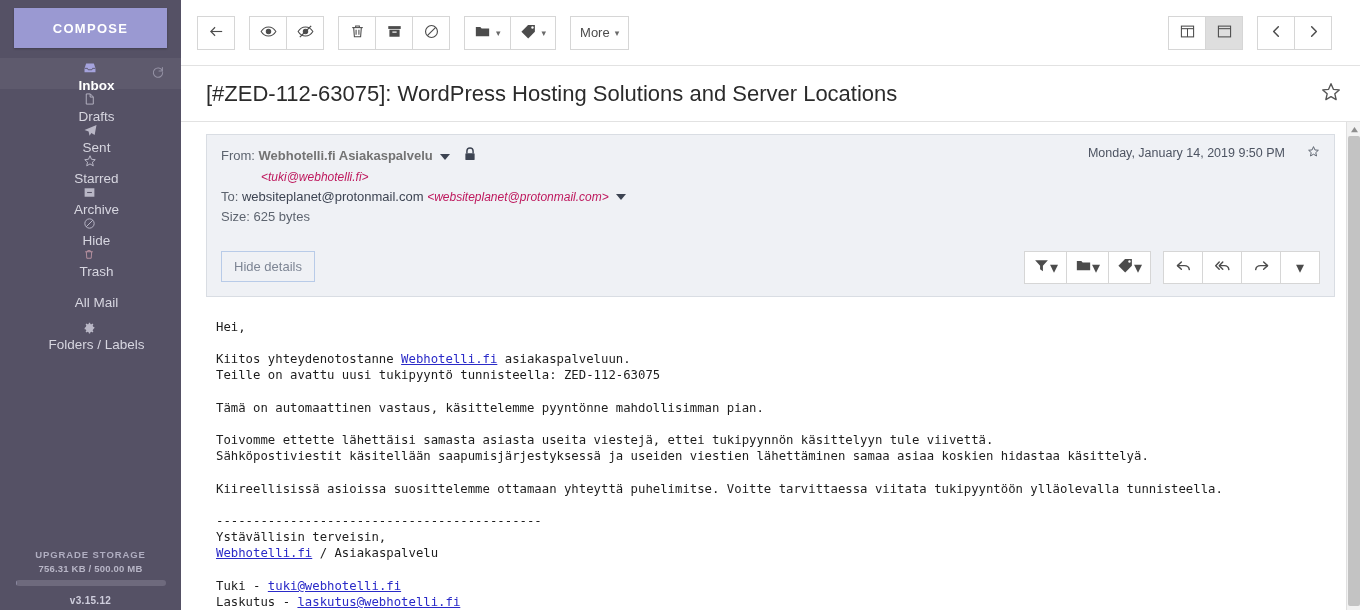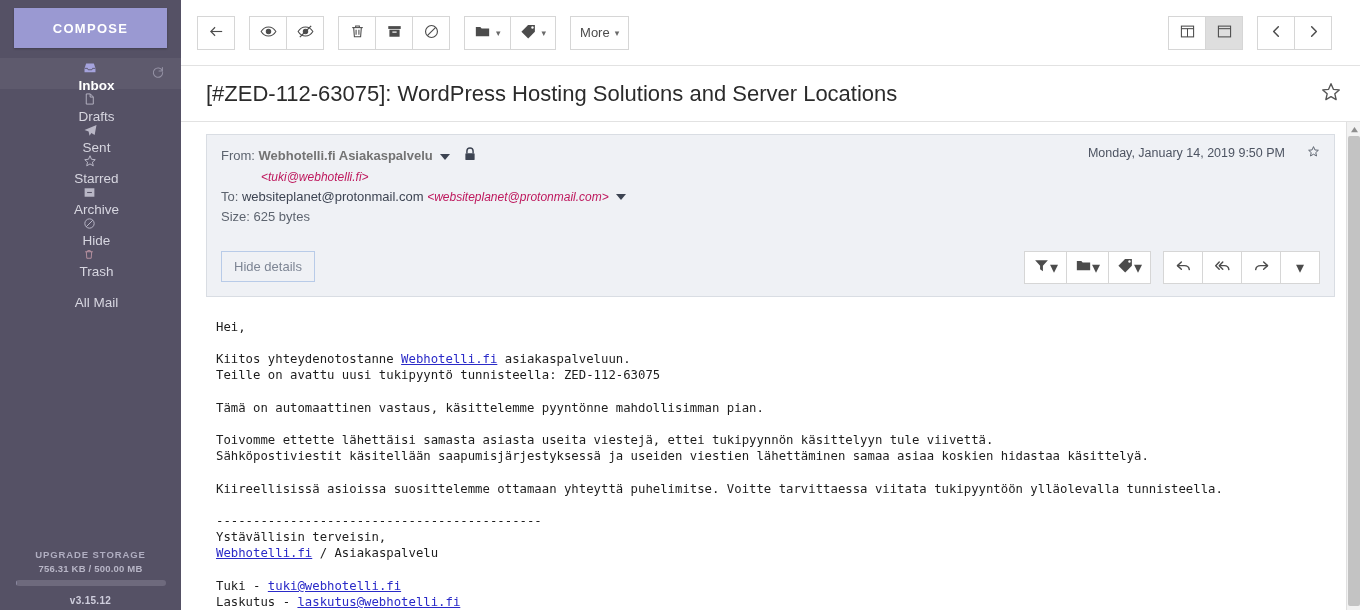--- a/index.html
+++ b/index.html
@@ -281,20 +281,28 @@
               <path d="M9.4 6.5V4.2h5.2v2.3"></path>
             </svg>
           </span>
           <span class="nav-label">Trash</span>
         </div>
         <div class="nav-item indent">
           <span class="nav-ico"></span>
           <span class="nav-label">All Mail</span>
         </div>
         <div class="nav-sep"></div>
+        <div class="nav-item">
+          <span class="nav-ico">
+            <svg width="13" height="13" viewBox="0 0 24 24">
+              <path d="M12 8.4a3.6 3.6 0 1 0 0 7.2 3.6 3.6 0 0 0 0-7.2zm9 4.7v-2.2l-2.4-.5a6.9 6.9 0 0 0-.8-2l1.4-2-1.6-1.6-2 1.4a6.9 6.9 0 0 0-2-.8L13.1 3h-2.2l-.5 2.4a6.9 6.9 0 0 0-2 .8l-2-1.4-1.6 1.6 1.4 2a6.9 6.9 0 0 0-.8 2L3 12.9v2.2l2.4.5c.2.7.5 1.4.8 2l-1.4 2 1.6 1.6 2-1.4c.6.4 1.3.6 2 .8l.5 2.4h2.2l.5-2.4c.7-.2 1.4-.5 2-.8l2 1.4 1.6-1.6-1.4-2c.4-.6.6-1.3.8-2z" fill="#b9b7c6"></path>
+            </svg>
+          </span>
+          <span class="nav-label">Folders / Labels</span>
+        </div>
       </div>
 
     <div class="storage">
       <div class="upgrade">UPGRADE STORAGE</div>
       <div class="quota">756.31 KB / 500.00 MB</div>
       <div class="bar-outer">
         <div class="bar-inner" id="barInner" style="width: 0.15%;"></div>
       </div>
       <div class="version">v3.15.12</div>
     </div>

